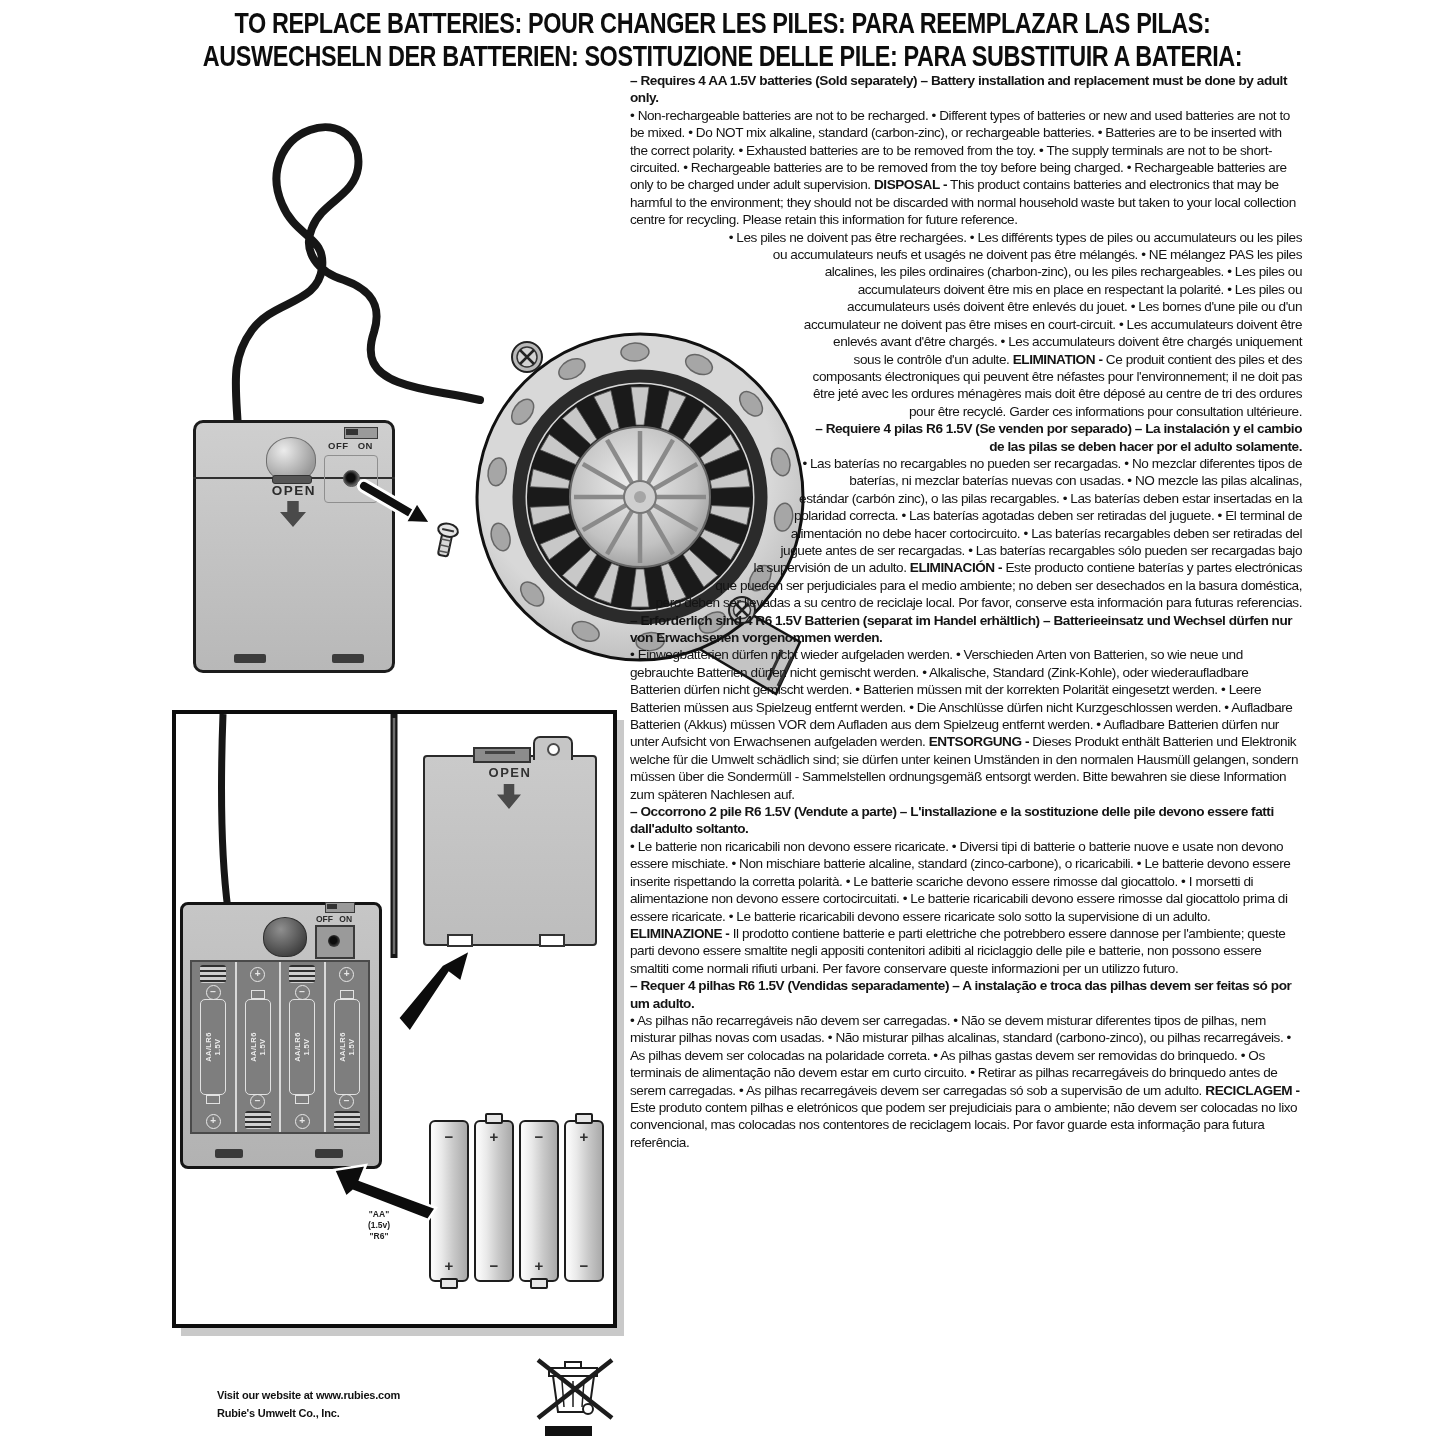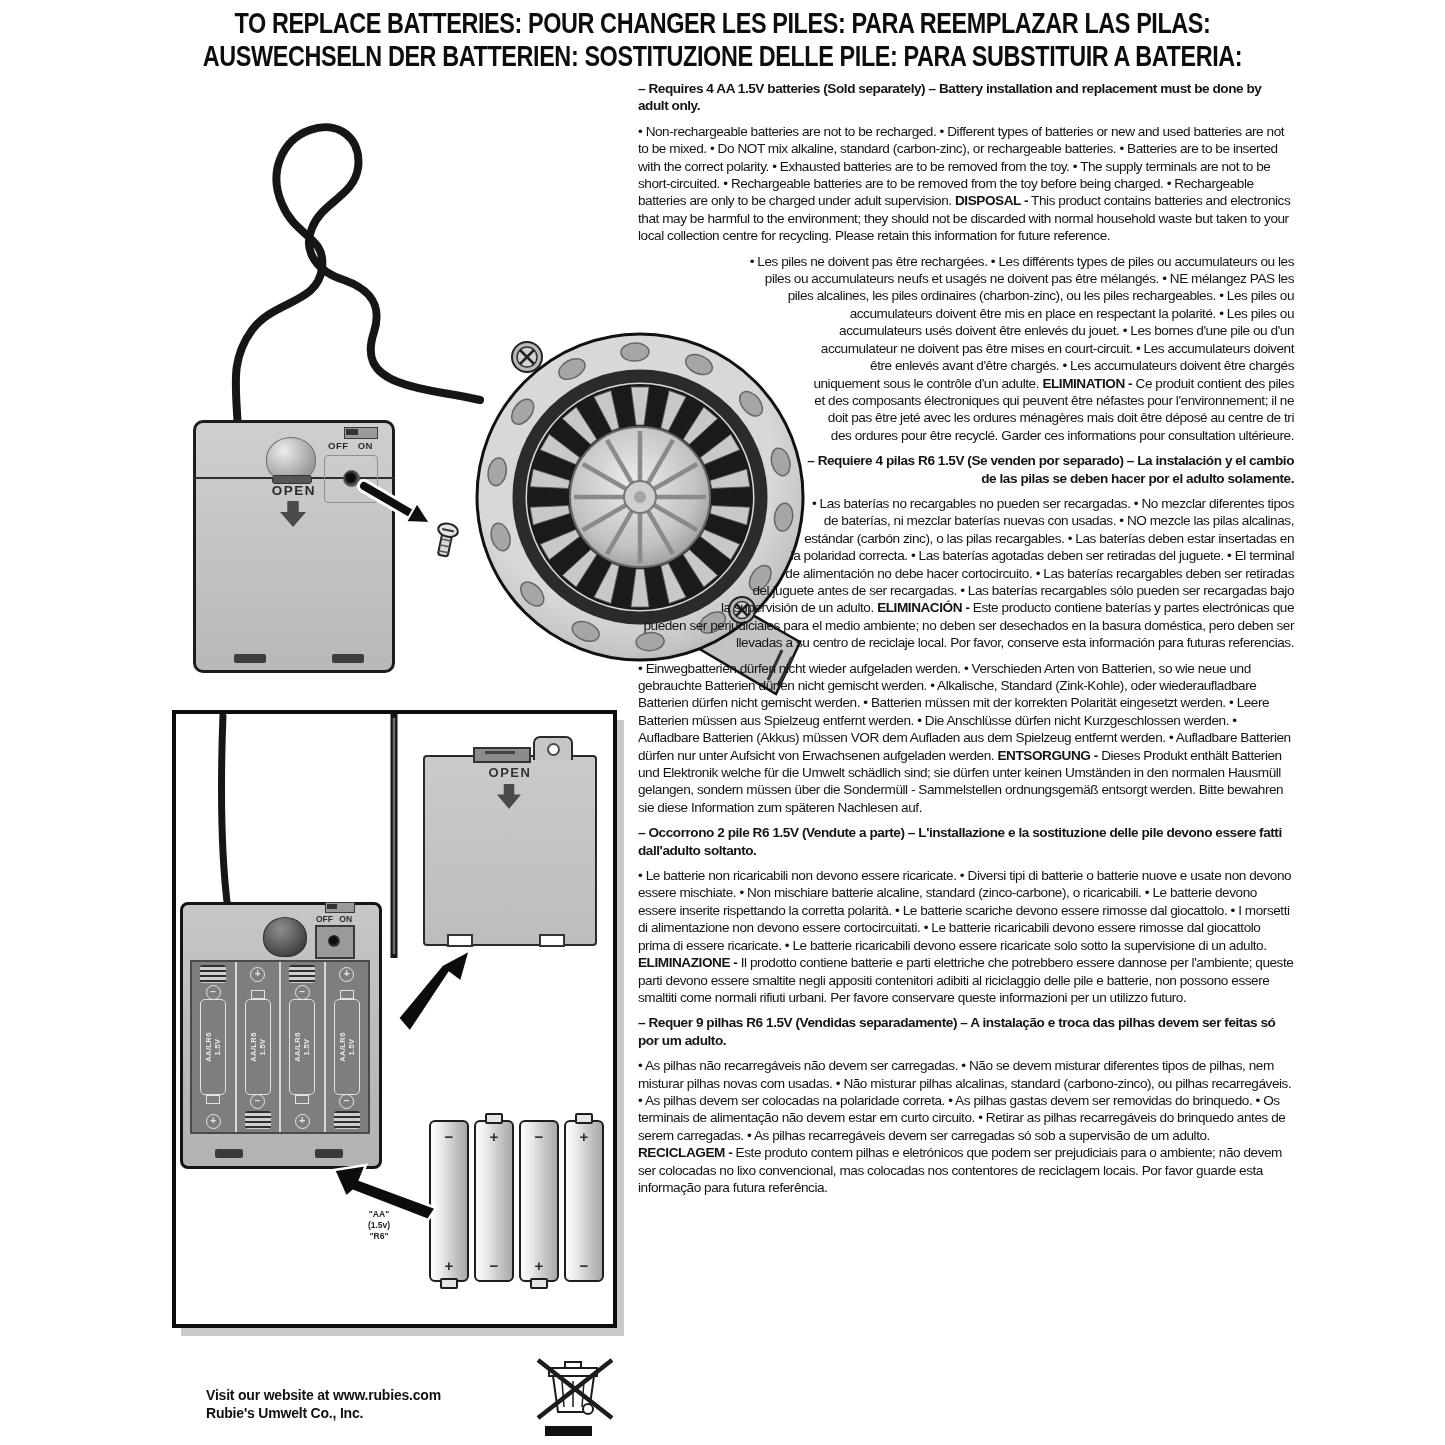--- a/index.html
+++ b/index.html
@@ -7,21 +7,21 @@
         font-family:"Liberation Sans",sans-serif;color:#111;}
 
   
   .title{position:absolute;top:6px;left:0;width:100%;text-align:center;font-weight:bold;
          font-size:30px;line-height:33px;letter-spacing:-0.5px;white-space:nowrap;
          transform:scaleX(0.78);transform-origin:50% 0;color:#0d0d0d;}
 
   
   .textcol{position:absolute;left:630px;top:72px;width:672px;font-size:13.6px;
            line-height:17.4px;letter-spacing:-0.45px;color:#141414;}
-  .textcol p{margin:8px;}
+  .textcol p{margin:0;}
   .hdg{font-weight:bold;}
   .center{text-align:right;}
   .fan-spacer{float:left;width:176px;height:356px;margin-top:26px;
       shape-outside:polygon(0 0,58px 8px,122px 46px,158px 96px,174px 165px,160px 235px,146px 300px,72px 340px,0 356px);
       shape-margin:10px;}
   .seg-b{font-weight:bold;}
   svg.layer{position:absolute;left:0;top:0;pointer-events:none;}
 
   
   .pack1{position:absolute;left:193px;top:420px;width:196px;height:247px;
@@ -90,21 +90,21 @@
   .bats{position:absolute;left:253px;top:406px;display:flex;gap:5px;}
   .bat{position:relative;width:36px;height:158px;border:2.2px solid #1e1e1e;border-radius:6px;
        background:linear-gradient(90deg,#fafafa 6%,#e9e9e9 30%,#c9c9c9 62%,#a9a9a9 100%);}
   .batNub{position:absolute;left:50%;transform:translateX(-50%);width:14px;height:7px;background:#e6e6e6;border:2px solid #1e1e1e;border-radius:2px;}
   .bsign{position:absolute;left:0;width:100%;text-align:center;font-size:15px;font-weight:bold;color:#2e2e2e;}
   .bsign.t{top:6px;} .bsign.b{bottom:6px;}
   .loose-label{position:absolute;left:180px;top:495px;width:46px;text-align:center;font-size:8.5px;line-height:11px;
        font-weight:bold;color:#222;}
 
   
-  .footer{position:absolute;left:206px;top:1386px;font-size:14px;line-height:18px;font-weight:bold;letter-spacing:-0.2px;color:#111;}
+  .footer{position:absolute;left:217px;top:1386px;font-size:11px;line-height:18px;font-weight:bold;letter-spacing:-0.2px;color:#111;}
 </style>
 </head>
 <body>
 
 <div class="page">
 
   <div class="title">
     <div>TO REPLACE BATTERIES: POUR CHANGER LES PILES: PARA REEMPLAZAR LAS PILAS:</div>
     <div>AUSWECHSELN DER BATTERIEN: SOSTITUZIONE DELLE PILE: PARA SUBSTITUIR A BATERIA:</div>
   </div>
@@ -223,24 +223,25 @@
     </g>
   </svg>
 
   <div class="textcol">
     <p class="hdg">– Requires 4 AA 1.5V batteries (Sold separately) – Battery installation and replacement must be done by adult only.</p>
     <p><span>• Non-rechargeable batteries are not to be recharged. • Different types of batteries or new and used batteries are not to be mixed. • Do NOT mix alkaline, standard (carbon-zinc), or rechargeable batteries. • Batteries are to be inserted with the correct polarity. • Exhausted batteries are to be removed from the toy.  • The supply terminals are not to be short-circuited. • Rechargeable batteries are to be removed from the toy before being charged. • Rechargeable batteries are only to be charged under adult supervision. </span><span class="seg-b">DISPOSAL -</span><span> This product contains batteries and electronics that may be harmful to the environment; they should not be discarded with normal household waste but taken to your local collection centre for recycling. Please retain this information for future reference.</span></p>
     <div class="fan-spacer"></div>
     <p class="center"><span>• Les piles ne doivent pas être rechargées. • Les différents types de piles ou accumulateurs ou les piles ou accumulateurs neufs et usagés ne doivent pas être mélangés. • NE mélangez PAS les piles alcalines, les piles ordinaires (charbon-zinc), ou les piles rechargeables. • Les piles ou accumulateurs doivent être mis en place en respectant la polarité. • Les piles ou accumulateurs usés doivent être enlevés du jouet. • Les bornes d'une pile ou d'un accumulateur ne doivent pas être mises en court-circuit. • Les accumulateurs doivent être enlevés avant d'être chargés. • Les accumulateurs doivent être chargés uniquement sous le contrôle d'un adulte. </span><span class="seg-b">ELIMINATION -</span><span> Ce produit contient des piles et des composants électroniques qui peuvent être néfastes pour l'environnement; il ne doit pas être jeté avec les ordures ménagères mais doit être déposé au centre de tri des ordures pour être recyclé. Garder ces informations pour consultation ultérieure.</span></p>
     <p class="hdg center">– Requiere 4 pilas R6 1.5V (Se venden por separado) – La instalación y el cambio de las pilas se deben hacer por el adulto solamente.</p>
     <p class="center"><span>• Las baterías no recargables no pueden ser recargadas. • No mezclar diferentes tipos de baterías, ni mezclar baterías nuevas con usadas. • NO mezcle las pilas alcalinas, estándar (carbón zinc), o las pilas recargables. • Las baterías deben estar insertadas en la polaridad correcta. • Las baterías agotadas deben ser retiradas del juguete. • El terminal de alimentación no debe hacer cortocircuito. • Las baterías recargables deben ser retiradas del juguete antes de ser recargadas. • Las baterías recargables sólo pueden ser recargadas bajo la supervisión de un adulto. </span><span class="seg-b">ELIMINACIÓN -</span><span> Este producto contiene baterías y partes electrónicas que pueden ser perjudiciales para el medio ambiente; no deben ser desechados en la basura doméstica, pero deben ser llevadas a su centro de reciclaje local. Por favor, conserve esta información para futuras referencias.</span></p>
+    <p class="hdg">– Erforderlich sind 4 R6 1.5V Batterien (separat im Handel erhältlich) – Batterieeinsatz und Wechsel dürfen nur von Erwachsenen vorgenommen werden.</p>
     <p><span>• Einwegbatterien dürfen nicht wieder aufgeladen werden. • Verschieden Arten von Batterien, so wie neue und gebrauchte Batterien dürfen nicht gemischt werden. • Alkalische, Standard (Zink-Kohle), oder wiederaufladbare Batterien dürfen nicht gemischt werden.  • Batterien müssen mit der korrekten Polarität eingesetzt werden. • Leere Batterien müssen aus Spielzeug entfernt werden. • Die Anschlüsse dürfen nicht Kurzgeschlossen werden. • Aufladbare Batterien (Akkus) müssen VOR dem Aufladen aus dem Spielzeug entfernt werden. • Aufladbare Batterien dürfen nur unter Aufsicht von Erwachsenen aufgeladen werden. </span><span class="seg-b">ENTSORGUNG -</span><span> Dieses Produkt enthält Batterien und Elektronik welche für die Umwelt schädlich sind; sie dürfen unter keinen Umständen in den normalen Hausmüll gelangen, sondern müssen über die Sondermüll - Sammelstellen ordnungsgemäß entsorgt werden. Bitte bewahren sie diese Information zum späteren Nachlesen auf.</span></p>
     <p class="hdg">– Occorrono 2 pile R6 1.5V (Vendute a parte) – L'installazione e la sostituzione delle pile devono essere fatti dall'adulto soltanto.</p>
     <p><span>• Le batterie non ricaricabili non devono essere ricaricate. • Diversi tipi di batterie o batterie nuove e usate non devono essere mischiate. • Non mischiare batterie alcaline, standard (zinco-carbone), o ricaricabili. • Le batterie devono essere inserite rispettando la corretta polarità. • Le batterie scariche devono essere rimosse dal giocattolo. • I morsetti di alimentazione non devono essere cortocircuitati. • Le batterie ricaricabili devono essere rimosse dal giocattolo prima di essere ricaricate. • Le batterie ricaricabili devono essere ricaricate solo sotto la supervisione di un adulto. </span><span class="seg-b">ELIMINAZIONE -</span><span> Il prodotto contiene batterie e parti elettriche che potrebbero essere dannose per l'ambiente; queste parti devono essere smaltite negli appositi contenitori adibiti al riciclaggio delle pile e batterie, non possono essere smaltiti come normali rifiuti urbani. Per favore conservare queste informazioni per un utilizzo futuro.</span></p>
-    <p class="hdg">– Requer 9 pilhas R6 1.5V (Vendidas separadamente) – A instalação e troca das pilhas devem ser feitas só por um adulto.</p>
+    <p class="hdg">– Requer 4 pilhas R6 1.5V (Vendidas separadamente) – A instalação e troca das pilhas devem ser feitas só por um adulto.</p>
     <p><span>• As pilhas não recarregáveis não devem ser carregadas. • Não se devem misturar diferentes tipos de pilhas, nem misturar pilhas novas com usadas. • Não misturar pilhas alcalinas, standard (carbono-zinco), ou pilhas recarregáveis. • As pilhas devem ser colocadas na polaridade correta. • As pilhas gastas devem ser removidas do brinquedo. • Os terminais de alimentação não devem estar em curto circuito. • Retirar as pilhas recarregáveis do brinquedo antes de serem carregadas. • As pilhas recarregáveis devem ser carregadas só sob a supervisão de um adulto. </span><span class="seg-b">RECICLAGEM -</span><span> Este produto contem pilhas e eletrónicos que podem ser prejudiciais para o ambiente; não devem ser colocadas no lixo convencional, mas colocadas nos contentores de reciclagem locais. Por favor guarde esta informação para futura referência.</span></p>
   </div>
 
   <div class="panel">
 
     <svg class="layer" width="437" height="610" style="left:0;top:0">
       <path d="M47,0 C44,80 46,150 52,196" fill="none" stroke="#161616" stroke-width="7"></path>
       <path d="M218,0 L218,244" fill="none" stroke="#161616" stroke-width="7"></path>
       <path d="M218,4 L218,240" fill="none" stroke="#6e6e6e" stroke-width="2.5"></path>
     </svg>

